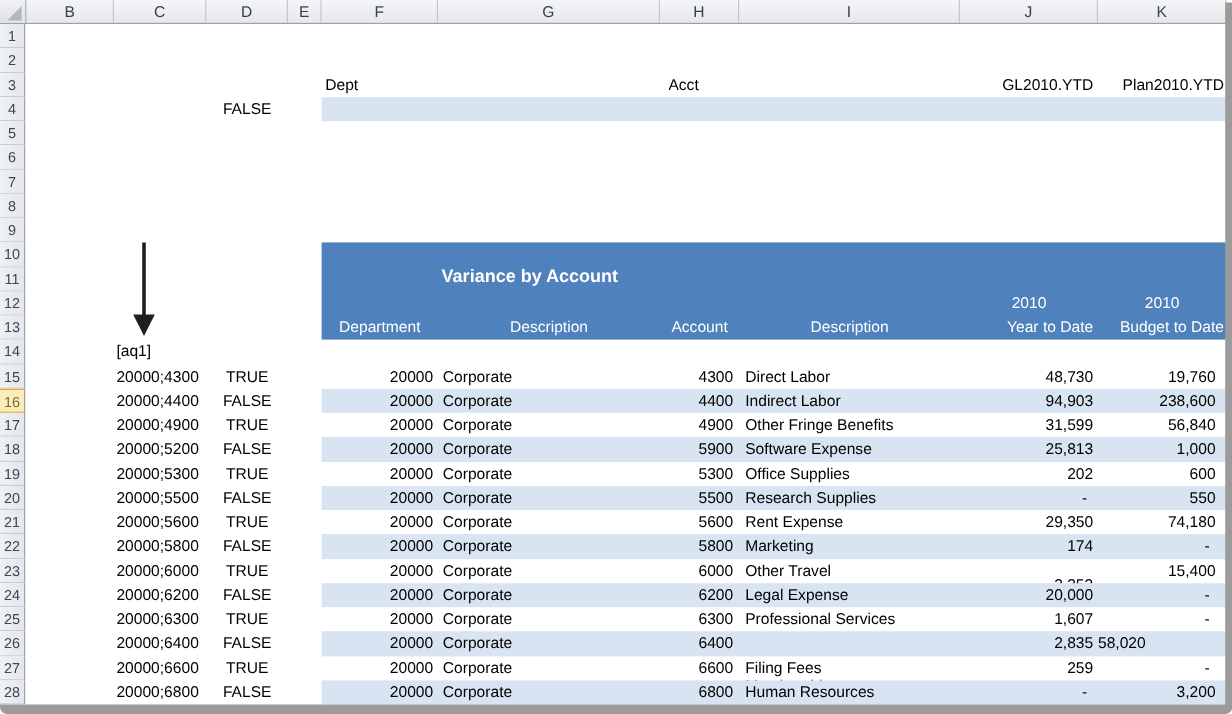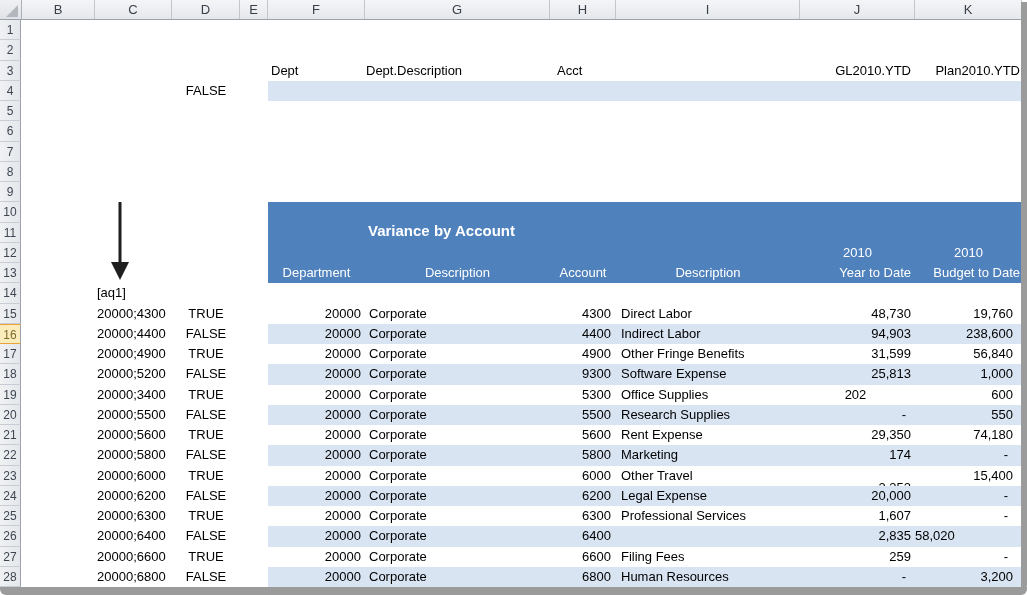--- a/index.html
+++ b/index.html
@@ -137,21 +137,20 @@
       <div class="row-h" style="top: 425.25px; height: 20.25px; line-height: 20.25px;">22</div>
       <div class="row-h" style="top: 445.5px; height: 20.25px; line-height: 20.25px;">23</div>
       <div class="row-h" style="top: 465.75px; height: 20.25px; line-height: 20.25px;">24</div>
       <div class="row-h" style="top: 486px; height: 20.25px; line-height: 20.25px;">25</div>
       <div class="row-h" style="top: 506.25px; height: 20.25px; line-height: 20.25px;">26</div>
       <div class="row-h" style="top: 526.5px; height: 20.25px; line-height: 20.25px;">27</div>
       <div class="row-h" style="top: 546.75px; height: 20.25px; line-height: 20.25px;">28</div>
     </div>
 
   <div class="abs r3 t-left" id="h-dept">Dept</div>
-  <div class="abs r3 t-left" id="h-deptdesc">Dept.Description</div>
   <div class="abs r3 t-left" id="h-acct">Acct</div>
   <div class="abs r3 t-right" id="h-gl">GL2010.YTD</div>
   <div class="abs r3 t-right" id="h-plan">Plan2010.YTD</div>
 
   <div class="abs" id="row4-fill"></div>
   <div class="abs t-center" id="cell-d4">FALSE</div>
 
   <svg id="arrow-shape" class="abs" width="24" height="84" viewBox="0 0 24 84">
     <line x1="12" y1="2" x2="12" y2="64" stroke="#1F1F1F" stroke-width="3"></line>
     <polygon points="3,62 21,62 12,80" fill="#1F1F1F"></polygon>
@@ -195,31 +194,31 @@
       <div class="cell" style="left: 365px; width: 185px; top: 344px; height: 20.25px; line-height: 20.25px; text-align: left; padding-left: 4px; padding-right: 0px;">Corporate</div>
       <div class="cell" style="left: 550px; width: 66px; top: 344px; height: 20.25px; line-height: 20.25px; text-align: right; padding-left: 0px; padding-right: 5px;">4900</div>
       <div class="cell" style="left: 616px; width: 184px; top: 344px; height: 20.25px; line-height: 20.25px; text-align: left; padding-left: 5px; padding-right: 0px;">Other Fringe Benefits</div>
       <div class="cell" style="left: 800px; width: 115px; top: 344px; height: 20.25px; line-height: 20.25px; text-align: right; padding-left: 0px; padding-right: 4px;">31,599</div>
       <div class="cell" style="left: 915px; width: 107px; top: 344px; height: 20.25px; line-height: 20.25px; text-align: right; padding-left: 0px; padding-right: 9px;">56,840</div>
       <div class="band" style="top: 364.25px; height: 20.25px;"></div>
       <div class="cell" style="left: 95px; width: 77px; top: 364.25px; height: 20.25px; line-height: 20.25px; text-align: left; padding-left: 2px; padding-right: 0px;">20000;5200</div>
       <div class="cell" style="left: 172px; width: 68px; top: 364.25px; height: 20.25px; line-height: 20.25px; text-align: center; padding-left: 0px; padding-right: 0px;">FALSE</div>
       <div class="cell" style="left: 268px; width: 97px; top: 364.25px; height: 20.25px; line-height: 20.25px; text-align: right; padding-left: 0px; padding-right: 4px;">20000</div>
       <div class="cell" style="left: 365px; width: 185px; top: 364.25px; height: 20.25px; line-height: 20.25px; text-align: left; padding-left: 4px; padding-right: 0px;">Corporate</div>
-      <div class="cell" style="left: 550px; width: 66px; top: 364.25px; height: 20.25px; line-height: 20.25px; text-align: right; padding-left: 0px; padding-right: 5px;">9300</div>
+      <div class="cell" style="left: 550px; width: 66px; top: 364.25px; height: 20.25px; line-height: 20.25px; text-align: right; padding-left: 0px; padding-right: 5px;">5900</div>
       <div class="cell" style="left: 616px; width: 184px; top: 364.25px; height: 20.25px; line-height: 20.25px; text-align: left; padding-left: 5px; padding-right: 0px;">Software Expense</div>
       <div class="cell" style="left: 800px; width: 115px; top: 364.25px; height: 20.25px; line-height: 20.25px; text-align: right; padding-left: 0px; padding-right: 4px;">25,813</div>
       <div class="cell" style="left: 915px; width: 107px; top: 364.25px; height: 20.25px; line-height: 20.25px; text-align: right; padding-left: 0px; padding-right: 9px;">1,000</div>
-      <div class="cell" style="left: 95px; width: 77px; top: 384.5px; height: 20.25px; line-height: 20.25px; text-align: left; padding-left: 2px; padding-right: 0px;">20000;3400</div>
+      <div class="cell" style="left: 95px; width: 77px; top: 384.5px; height: 20.25px; line-height: 20.25px; text-align: left; padding-left: 2px; padding-right: 0px;">20000;5300</div>
       <div class="cell" style="left: 172px; width: 68px; top: 384.5px; height: 20.25px; line-height: 20.25px; text-align: center; padding-left: 0px; padding-right: 0px;">TRUE</div>
       <div class="cell" style="left: 268px; width: 97px; top: 384.5px; height: 20.25px; line-height: 20.25px; text-align: right; padding-left: 0px; padding-right: 4px;">20000</div>
       <div class="cell" style="left: 365px; width: 185px; top: 384.5px; height: 20.25px; line-height: 20.25px; text-align: left; padding-left: 4px; padding-right: 0px;">Corporate</div>
       <div class="cell" style="left: 550px; width: 66px; top: 384.5px; height: 20.25px; line-height: 20.25px; text-align: right; padding-left: 0px; padding-right: 5px;">5300</div>
       <div class="cell" style="left: 616px; width: 184px; top: 384.5px; height: 20.25px; line-height: 20.25px; text-align: left; padding-left: 5px; padding-right: 0px;">Office Supplies</div>
-      <div class="cell" style="left: 800px; width: 115px; top: 384.5px; height: 20.25px; line-height: 20.25px; text-align: center; padding-left: 0px; padding-right: 4px;">202</div>
+      <div class="cell" style="left: 800px; width: 115px; top: 384.5px; height: 20.25px; line-height: 20.25px; text-align: right; padding-left: 0px; padding-right: 4px;">202</div>
       <div class="cell" style="left: 915px; width: 107px; top: 384.5px; height: 20.25px; line-height: 20.25px; text-align: right; padding-left: 0px; padding-right: 9px;">600</div>
       <div class="band" style="top: 404.75px; height: 20.25px;"></div>
       <div class="cell" style="left: 95px; width: 77px; top: 404.75px; height: 20.25px; line-height: 20.25px; text-align: left; padding-left: 2px; padding-right: 0px;">20000;5500</div>
       <div class="cell" style="left: 172px; width: 68px; top: 404.75px; height: 20.25px; line-height: 20.25px; text-align: center; padding-left: 0px; padding-right: 0px;">FALSE</div>
       <div class="cell" style="left: 268px; width: 97px; top: 404.75px; height: 20.25px; line-height: 20.25px; text-align: right; padding-left: 0px; padding-right: 4px;">20000</div>
       <div class="cell" style="left: 365px; width: 185px; top: 404.75px; height: 20.25px; line-height: 20.25px; text-align: left; padding-left: 4px; padding-right: 0px;">Corporate</div>
       <div class="cell" style="left: 550px; width: 66px; top: 404.75px; height: 20.25px; line-height: 20.25px; text-align: right; padding-left: 0px; padding-right: 5px;">5500</div>
       <div class="cell" style="left: 616px; width: 184px; top: 404.75px; height: 20.25px; line-height: 20.25px; text-align: left; padding-left: 5px; padding-right: 0px;">Research Supplies</div>
       <div class="cell" style="left: 800px; width: 115px; top: 404.75px; height: 20.25px; line-height: 20.25px; text-align: right; padding-left: 0px; padding-right: 9px;">-</div>
       <div class="cell" style="left: 915px; width: 107px; top: 404.75px; height: 20.25px; line-height: 20.25px; text-align: right; padding-left: 0px; padding-right: 9px;">550</div>

